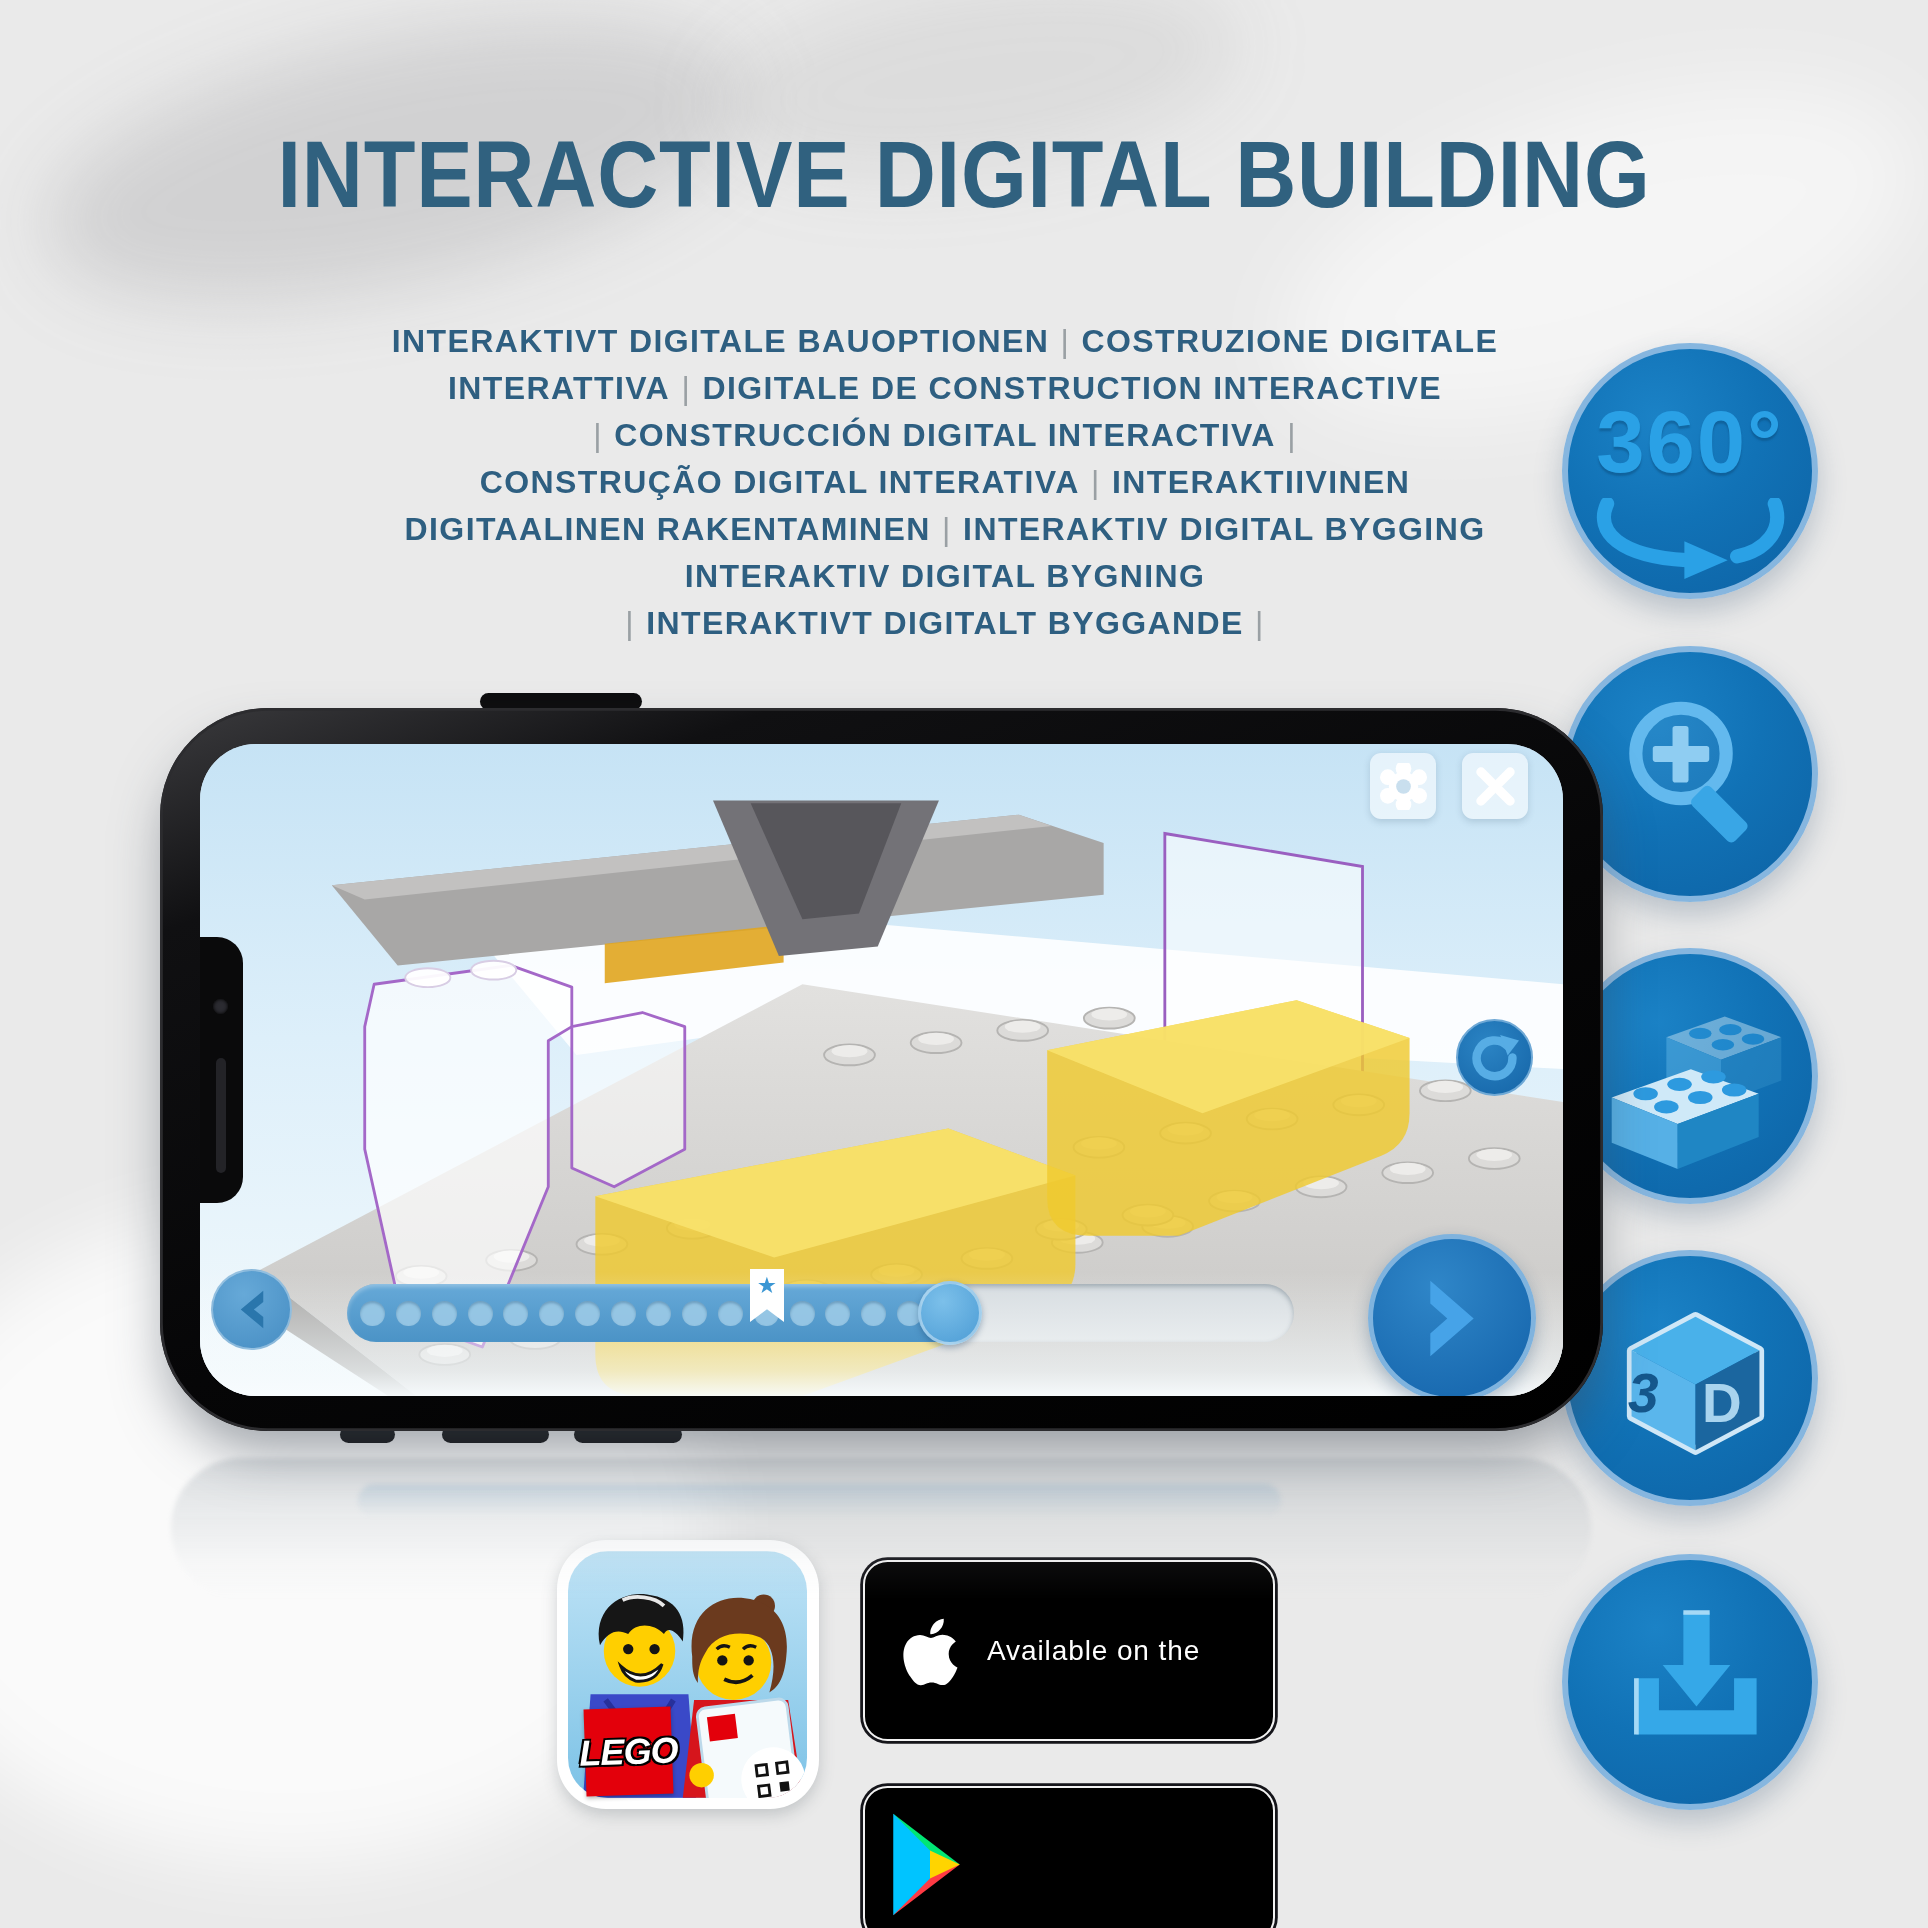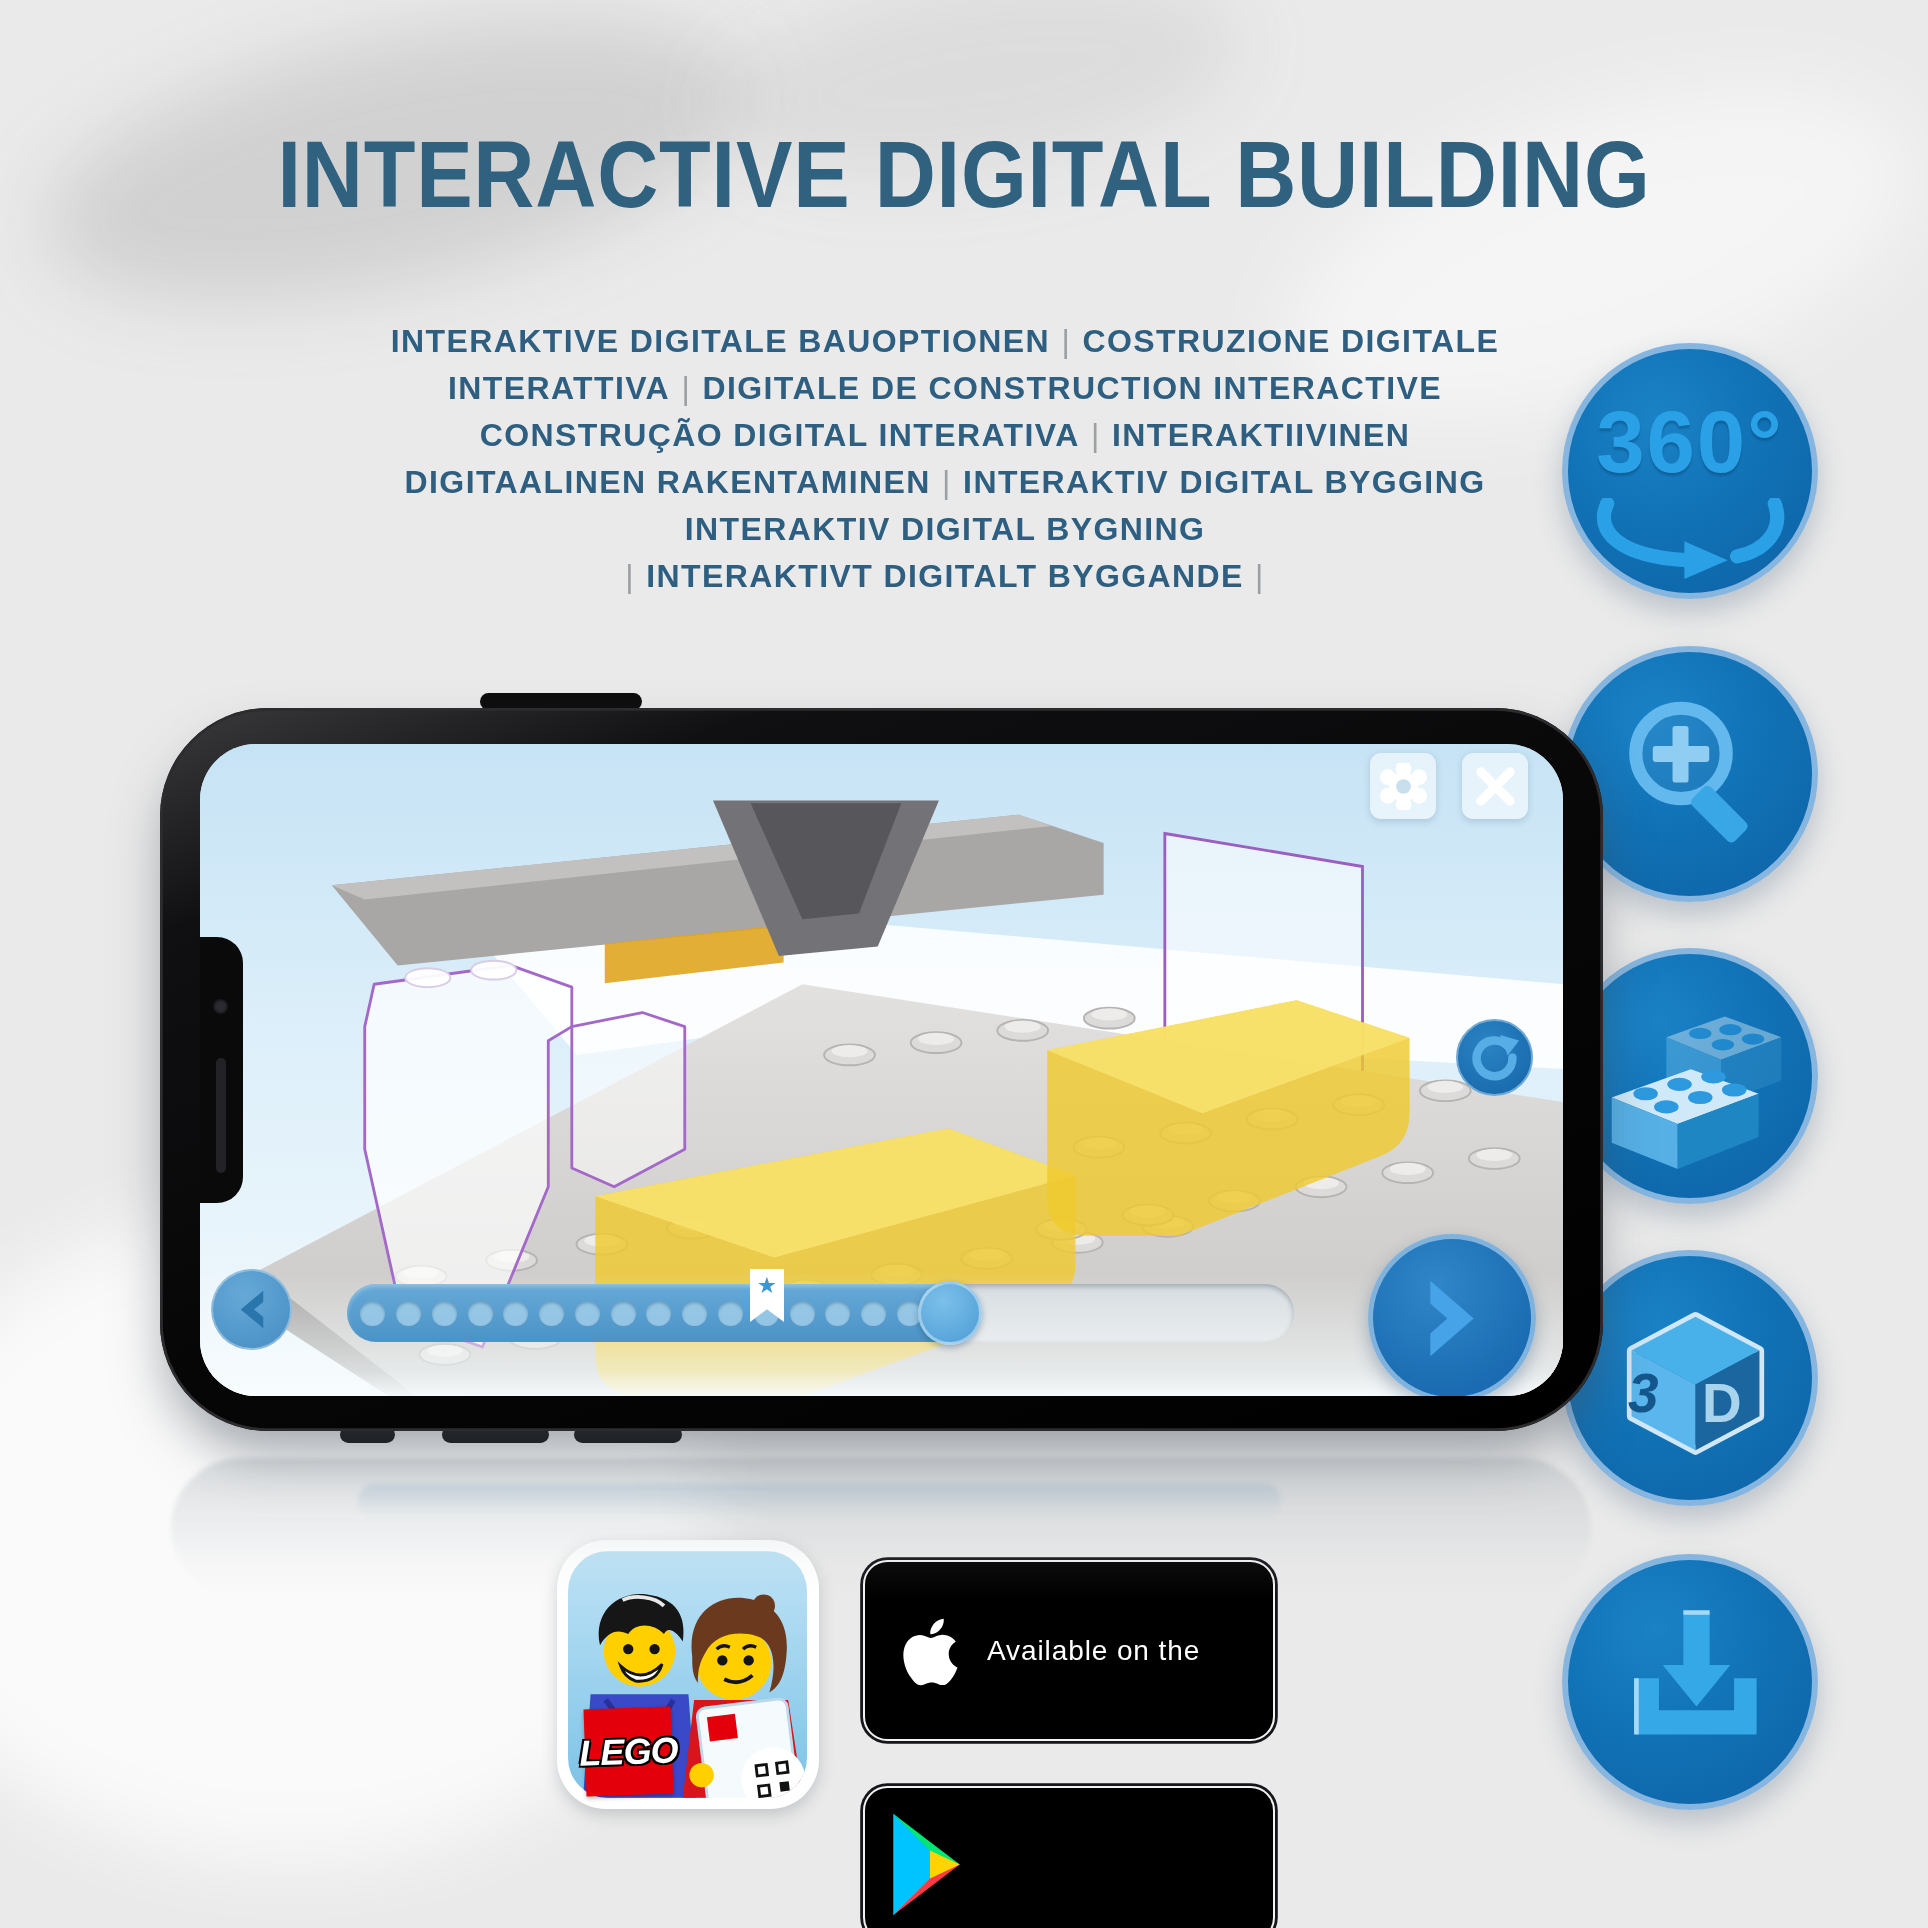--- a/index.html
+++ b/index.html
@@ -106,22 +106,23 @@
 
 <div id="stage">
 
   <div class="bg-shade" style="left:38px;top:38px;width:716px;height:245px;background:rgba(110,110,116,.20);transform:rotate(-12deg);"></div>
   <div class="bg-shade" style="left:716px;top:-19px;width:527px;height:188px;background:rgba(120,120,126,.13);transform:rotate(-8deg);"></div>
   <div class="bg-shade" style="left:-132px;top:1205px;width:847px;height:659px;background:rgba(255,255,255,.75);"></div>
   <div class="bg-shade" style="left:1271px;top:113px;width:659px;height:282px;background:rgba(255,255,255,.5);transform:rotate(-18deg);"></div>
 
   <div class="title">INTERACTIVE DIGITAL BUILDING</div>
   <div class="subtitle" id="subtitle">
-      <div><span>INTERAKTIVE DIGITALE BAUOPTIONEN</span><span class="pipe">|</span><span>COSTRUZIONE DIGITALE</span></div>
+      <div><span>INTERAKTIVT DIGITALE BAUOPTIONEN</span><span class="pipe">|</span><span>COSTRUZIONE DIGITALE</span></div>
       <div><span>INTERATTIVA</span><span class="pipe">|</span><span>DIGITALE DE CONSTRUCTION INTERACTIVE</span></div>
+      <div><span></span><span class="pipe">|</span><span>CONSTRUCCIÓN DIGITAL INTERACTIVA</span><span class="pipe">|</span><span></span></div>
       <div><span>CONSTRUÇÃO DIGITAL INTERATIVA</span><span class="pipe">|</span><span>INTERAKTIIVINEN</span></div>
       <div><span>DIGITAALINEN RAKENTAMINEN</span><span class="pipe">|</span><span>INTERAKTIV DIGITAL BYGGING</span></div>
       <div><span>INTERAKTIV DIGITAL BYGNING</span></div>
       <div><span></span><span class="pipe">|</span><span>INTERAKTIVT DIGITALT BYGGANDE</span><span class="pipe">|</span><span></span></div>
     </div>
 
   <div class="feat" style="top:343px;">
     <div class="label360">360°</div>
     <svg class="abs" style="left:26px;top:149px;" width="192" height="81" viewBox="0 0 204 86">
       <path d="M14,6 C0,36 28,62 98,66" stroke="#2aa1e6" stroke-width="15" fill="none" stroke-linecap="round"></path>

